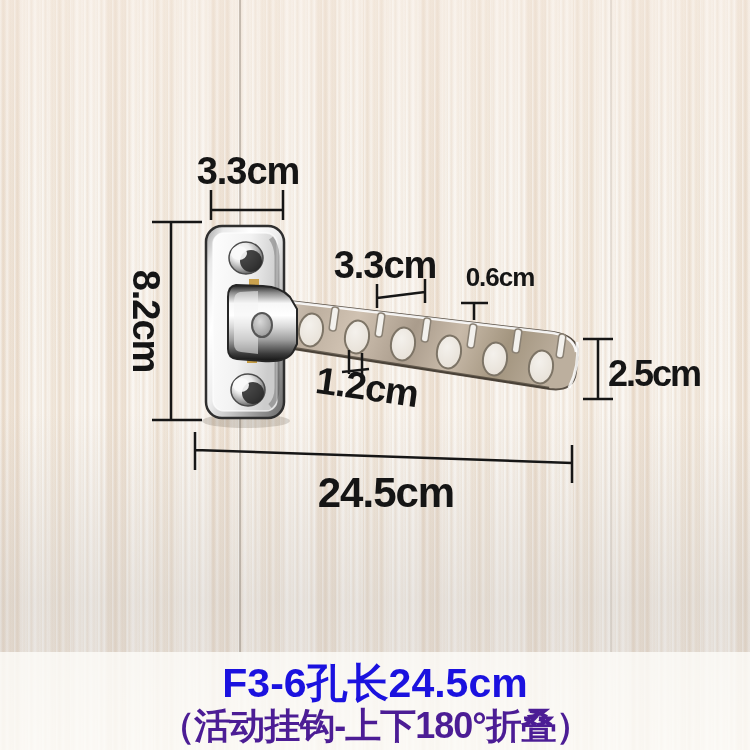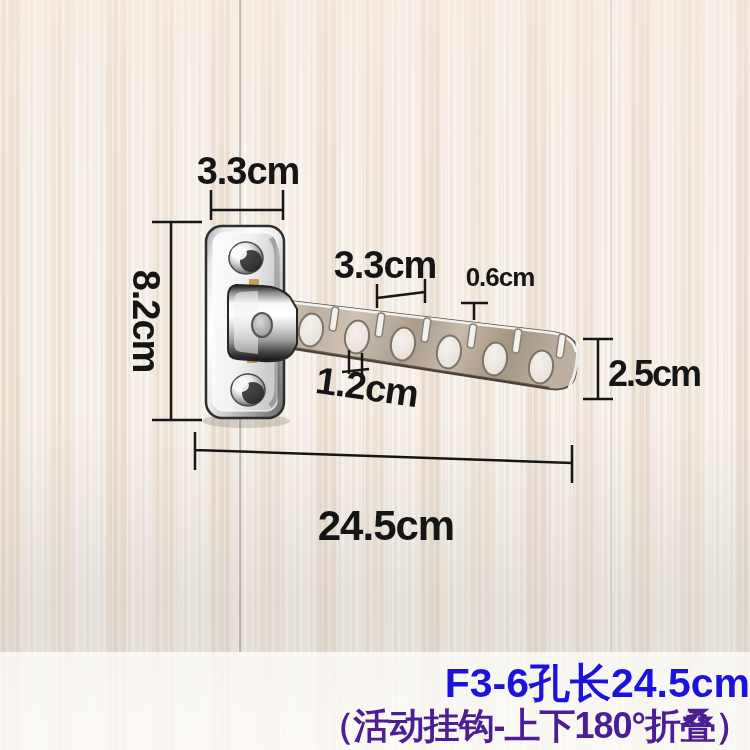--- a/index.html
+++ b/index.html
@@ -42,28 +42,28 @@
     position:absolute;color:#151515;font-weight:700;
     text-align:center;white-space:nowrap;line-height:1;
     letter-spacing:-1px;
   }
   .lbl-top33{left:190px;top:152px;width:116px;font-size:38px;}
   .lbl-82{left:86px;top:302px;width:120px;font-size:38px;transform:rotate(90deg);}
   .lbl-mid33{left:330px;top:246px;width:110px;font-size:38px;}
   .lbl-06{left:444px;top:264px;width:112px;font-size:26px;}
   .lbl-12{left:315px;top:368px;width:104px;font-size:38px;transform:rotate(8deg);}
   .lbl-25{left:600px;top:356px;width:100px;font-size:36px;text-align:right;letter-spacing:-2px;}
-  .lbl-245{left:306px;top:472px;width:160px;font-size:42px;margin-top:33px;}
+  .lbl-245{left:306px;top:472px;width:160px;font-size:42px;}
   .watermark{
     position:absolute;left:260px;top:366px;width:240px;
     font-size:44px;font-weight:700;letter-spacing:6px;white-space:nowrap;
     color:rgba(250,247,242,0.55);
     text-shadow:0 0 2px rgba(150,138,124,0.45);
   }
-  .caption{position:absolute;left:0;width:750px;text-align:right;
+  .caption{position:absolute;left:0;width:750px;text-align:center;
     font-weight:700;line-height:1;}
   .caption-1{top:663px;font-size:41px;color:#1b12df;}
   .caption-2{top:708px;font-size:36px;color:#4c1d95;letter-spacing:-1px;}
 </style>
 </head>
 <body>
 
 <div class="stage">
   <div class="wood-grain"></div>
   <div class="wood-tone"></div>

